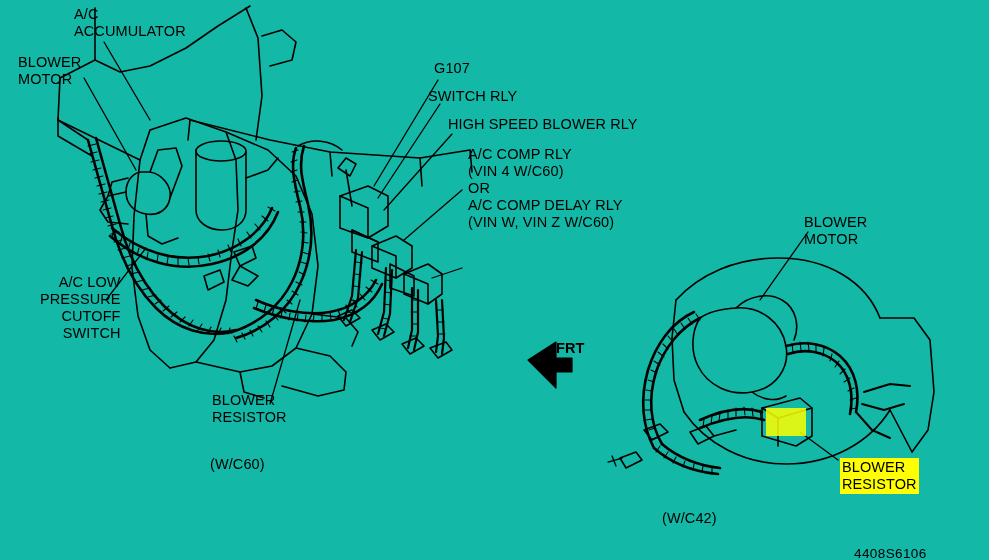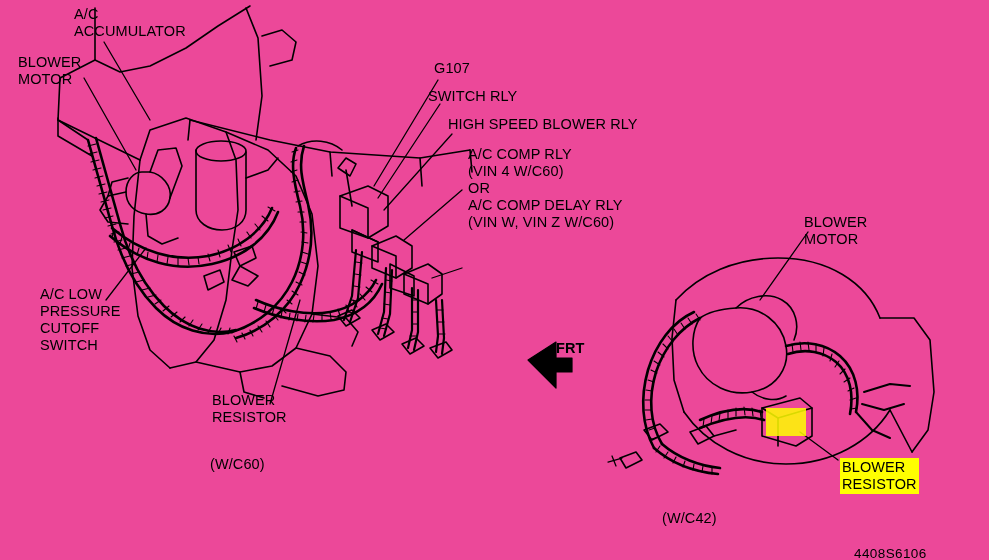--- a/index.html
+++ b/index.html
@@ -4,21 +4,21 @@
 <style>
   html, body {
     margin: 0;
     padding: 0;
     background: #ffffff;
   }
   #root {
     position: relative;
     width: 989px;
     height: 560px;
-    background: #ec4899;
+    background: #14b8a6;
     overflow: hidden;
     font-family: "Liberation Sans", sans-serif;
   }
   .lbl {
     position: absolute;
     font-family: "Liberation Sans", sans-serif;
     font-size: 14.5px;
     line-height: 17px;
     color: #000000;
     white-space: pre;
@@ -346,21 +346,21 @@
   </svg>
 
   <div class="hlbox" style="left:766px; top:408px; width:40px; height:28px; opacity:.85;"></div>
 
   <div class="lbl" style="left:74px; top:6px;">A/C
 ACCUMULATOR</div>
 
   <div class="lbl" style="left:18px; top:54px;">BLOWER
 MOTOR</div>
 
-  <div class="lbl" style="left:40px; top:286px;">A/C LOW
+  <div class="lbl" style="left:40px; top:274px;text-align:right;">A/C LOW
 PRESSURE
 CUTOFF
 SWITCH</div>
 
   <div class="lbl" style="left:212px; top:392px;">BLOWER
 RESISTOR</div>
 
   <div class="lbl" style="left:434px; top:60px;">G107</div>
 
   <div class="lbl" style="left:428px; top:88px;">SWITCH RLY</div>

